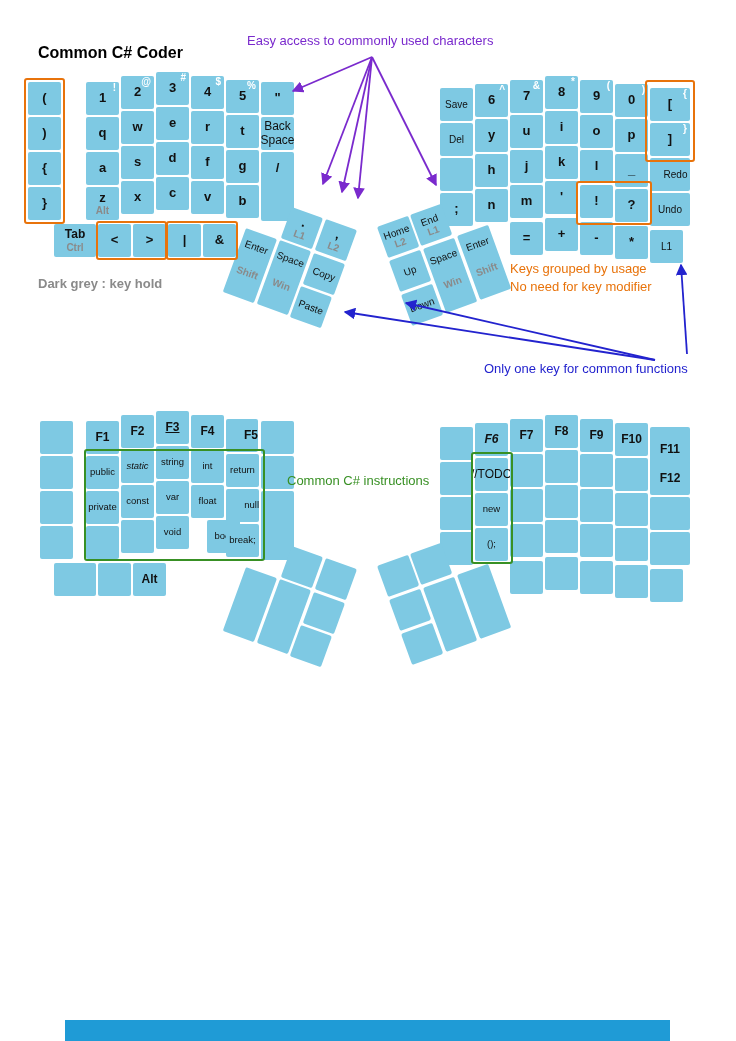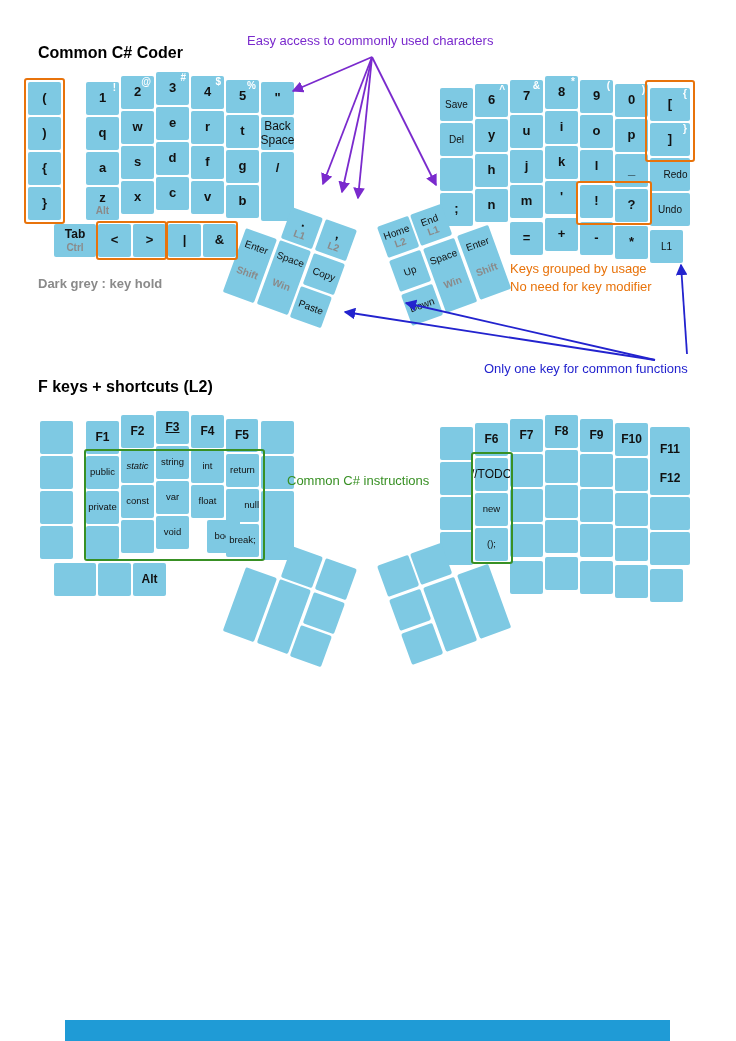--- a/index.html
+++ b/index.html
@@ -335,21 +335,21 @@
       </div>
       <div class="key kw" style="left: 191px; top: 450px; width: 33px; height: 33px;">
         <span class="main">int</span>
       </div>
       <div class="key kw" style="left: 191px; top: 485px; width: 33px; height: 33px;">
         <span class="main">float</span>
       </div>
       <div class="key kw" style="left: 191px; top: 520px; width: 33px; height: 33px; margin-left: 16px;">
         <span class="main">bool</span>
       </div>
-      <div class="key fkey" style="left: 226px; top: 419px; width: 32px; height: 33px;">
+      <div class="key fkey" style="left: 226px; top: 419px; width: 32px; height: 33px; align-items: flex-end;">
         <span class="main">F5</span>
       </div>
       <div class="key kw" style="left: 226px; top: 454px; width: 33px; height: 33px;">
         <span class="main">return</span>
       </div>
       <div class="key kw" style="left: 226px; top: 489px; width: 33px; height: 33px; align-items: flex-end;">
         <span class="main">null</span>
       </div>
       <div class="key kw" style="left: 226px; top: 524px; width: 33px; height: 33px;">
         <span class="main">break;</span>
@@ -359,21 +359,21 @@
       <div class="key blank tall" style="left: 261px; top: 491px; width: 33px; height: 69px;"></div>
       <div class="key blank" style="left: 54px; top: 563px; width: 42px; height: 33px;"></div>
       <div class="key blank" style="left: 98px; top: 563px; width: 33px; height: 33px;"></div>
       <div class="key fkey" style="left: 133px; top: 563px; width: 33px; height: 33px;">
         <span class="main">Alt</span>
       </div>
       <div class="key blank" style="left: 440px; top: 427px; width: 33px; height: 33px;"></div>
       <div class="key blank" style="left: 440px; top: 462px; width: 33px; height: 33px;"></div>
       <div class="key blank" style="left: 440px; top: 497px; width: 33px; height: 33px;"></div>
       <div class="key blank" style="left: 440px; top: 532px; width: 33px; height: 33px;"></div>
-      <div class="key fkey" style="left: 475px; top: 423px; width: 33px; height: 33px;">
+      <div class="key fkey" style="left: 475px; top: 423px; width: 33px; height: 33px; font-style: italic;">
         <span class="main">F6</span>
       </div>
       <div class="key small" style="left: 475px; top: 458px; width: 33px; height: 33px;">
         <span class="main">//TODO</span>
       </div>
       <div class="key kw" style="left: 475px; top: 493px; width: 33px; height: 33px;">
         <span class="main">new</span>
       </div>
       <div class="key kw" style="left: 475px; top: 528px; width: 33px; height: 33px;">
         <span class="main">();</span>
@@ -459,17 +459,16 @@
       <line class="arrow-b" x1="687" y1="354" x2="681" y2="265" marker-end="url(#mb)"></line>
     </g>
   </svg>
 
   <div class="title" id="title-main">Common C# Coder</div>
   <div class="ann" id="ann-easy">Easy access to commonly used characters</div>
   <div class="ann" id="ann-grouped1">Keys grouped by usage</div>
   <div class="ann" id="ann-grouped2">No need for key modifier</div>
   <div class="ann" id="ann-hold">Dark grey : key hold</div>
   <div class="ann" id="ann-onekey">Only one key for common functions</div>
-  <div class="title" id="title-f">F keys + shortcuts (L2)</div>
   <div class="ann" id="ann-commoncs">Common C# instructions</div>
 
   <div id="footer-bar"></div>
 </div>
 
 </body></html>

